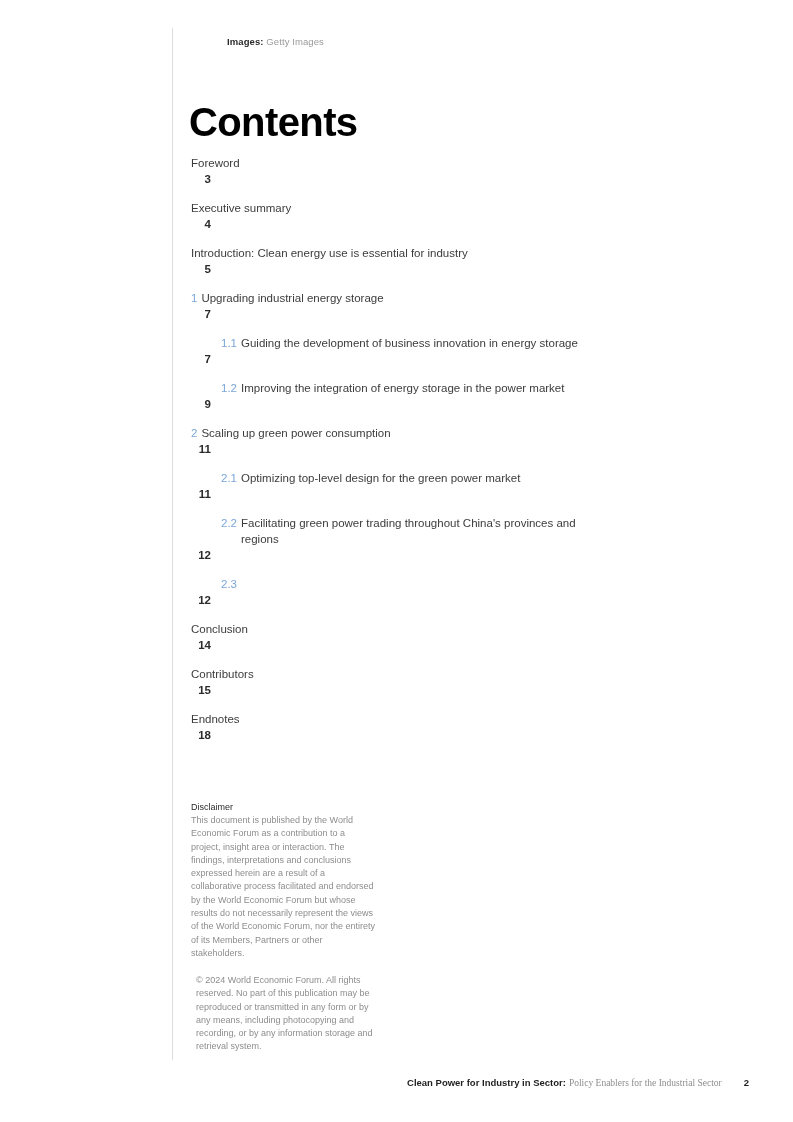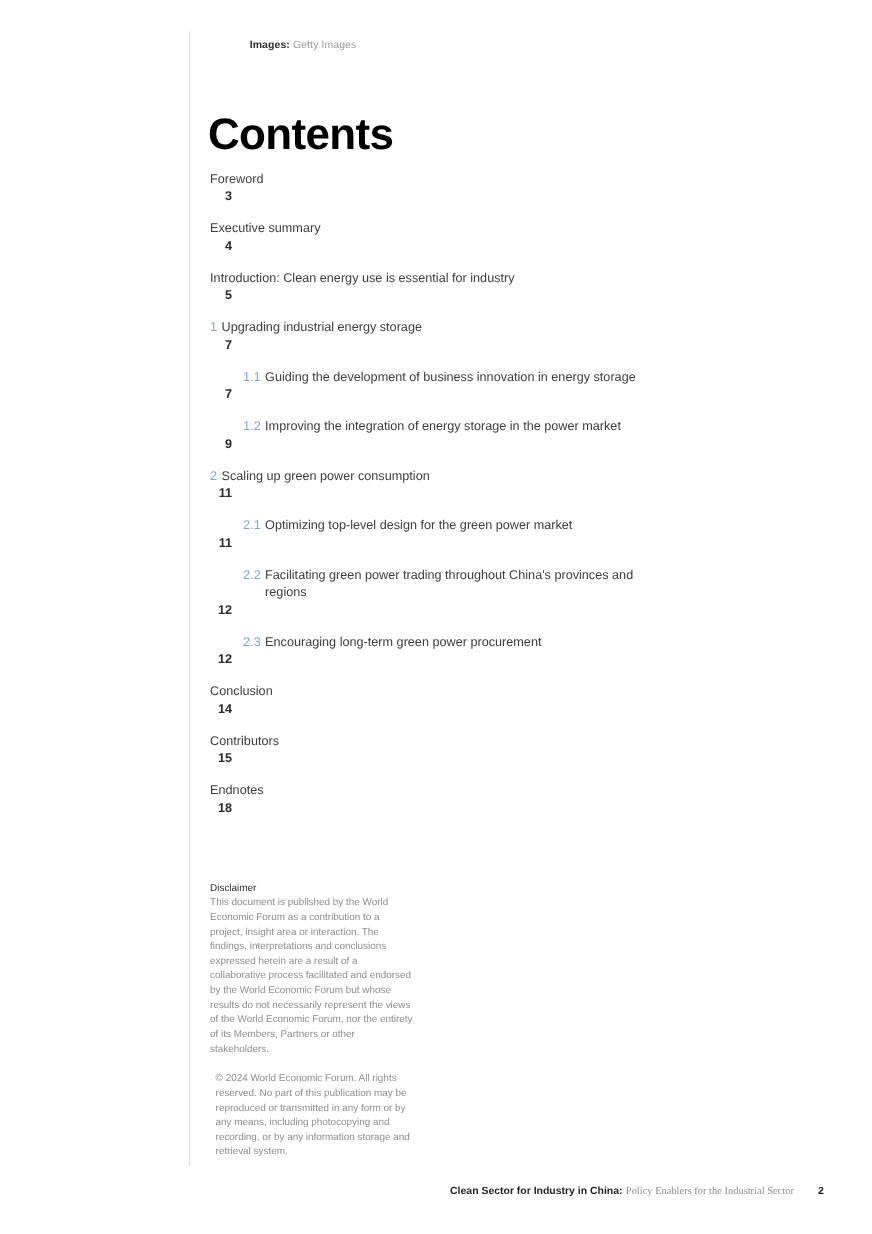--- a/index.html
+++ b/index.html
@@ -266,21 +266,20 @@
       <div class="toc-row level-2">
         <div class="toc-left">
           <span class="toc-num">2.2</span>
           <span class="toc-label">Facilitating green power trading throughout China's provinces and regions</span>
         </div>
         <span class="toc-page">12</span>
       </div>
       <div class="toc-row level-2">
         <div class="toc-left">
           <span class="toc-num">2.3</span>
-          <span class="toc-label">Encouraging long-term green power procurement</span>
         </div>
         <span class="toc-page">12</span>
       </div>
       <div class="toc-row level-0">
         <div class="toc-left">
           <span class="toc-label">Conclusion</span>
         </div>
         <span class="toc-page">14</span>
       </div>
       <div class="toc-row level-0">
@@ -298,19 +297,19 @@
     </nav>
 
   <div class="disclaimer">
     <div class="disclaimer-heading">Disclaimer</div>
     <p class="disclaimer-body">This document is published by the World Economic Forum as a contribution to a project, insight area or interaction. The findings, interpretations and conclusions expressed herein are a result of a collaborative process facilitated and endorsed by the World Economic Forum but whose results do not necessarily represent the views of the World Economic Forum, nor the entirety of its Members, Partners or other stakeholders.</p>
   </div>
   <p class="disclaimer-copyright">© 2024 World Economic Forum. All rights reserved. No part of this publication may be reproduced or transmitted in any form or by any means, including photocopying and recording, or by any information storage and retrieval system.</p>
 
   <div class="footer">
     <div class="footer-inner">
-      <span class="footer-title">Clean Sector for Industry in China:</span>
+      <span class="footer-title">Clean Power for Industry in Sector:</span>
       <span class="footer-subtitle">Policy Enablers for the Industrial Sector</span>
       <span class="footer-pagenum">2</span>
     </div>
   </div>
 
 </div>
 
 </body></html>

